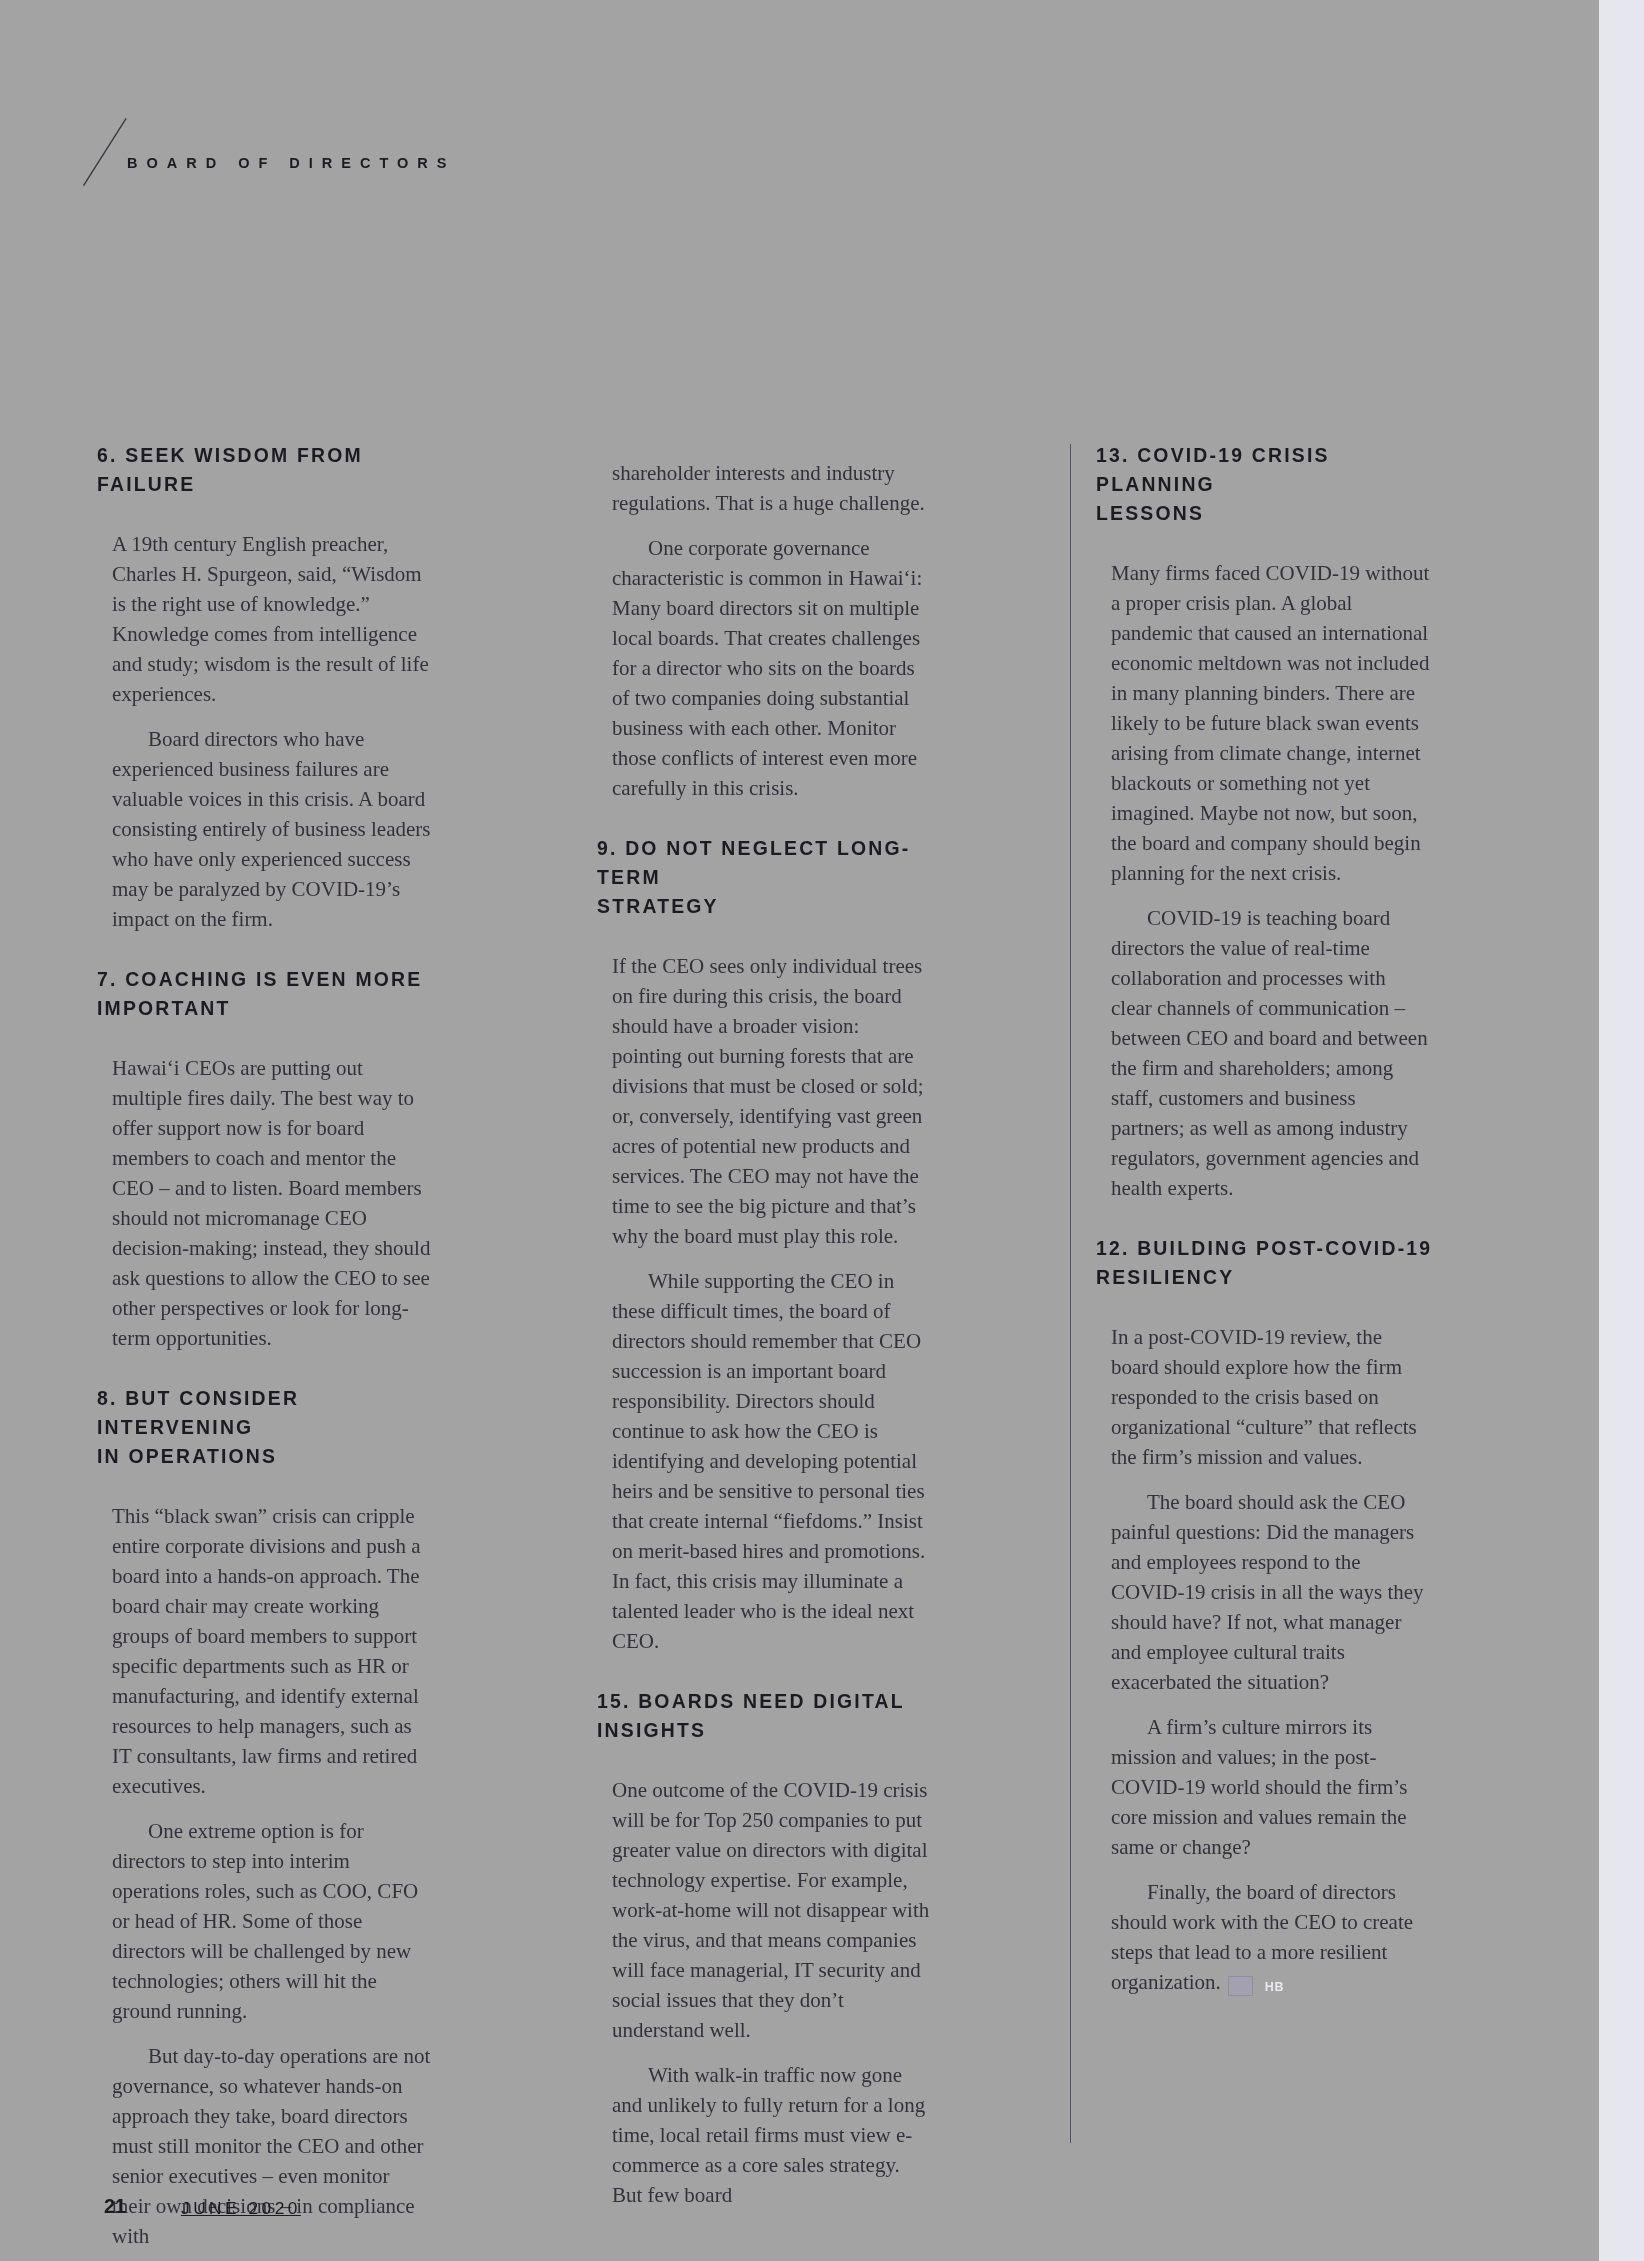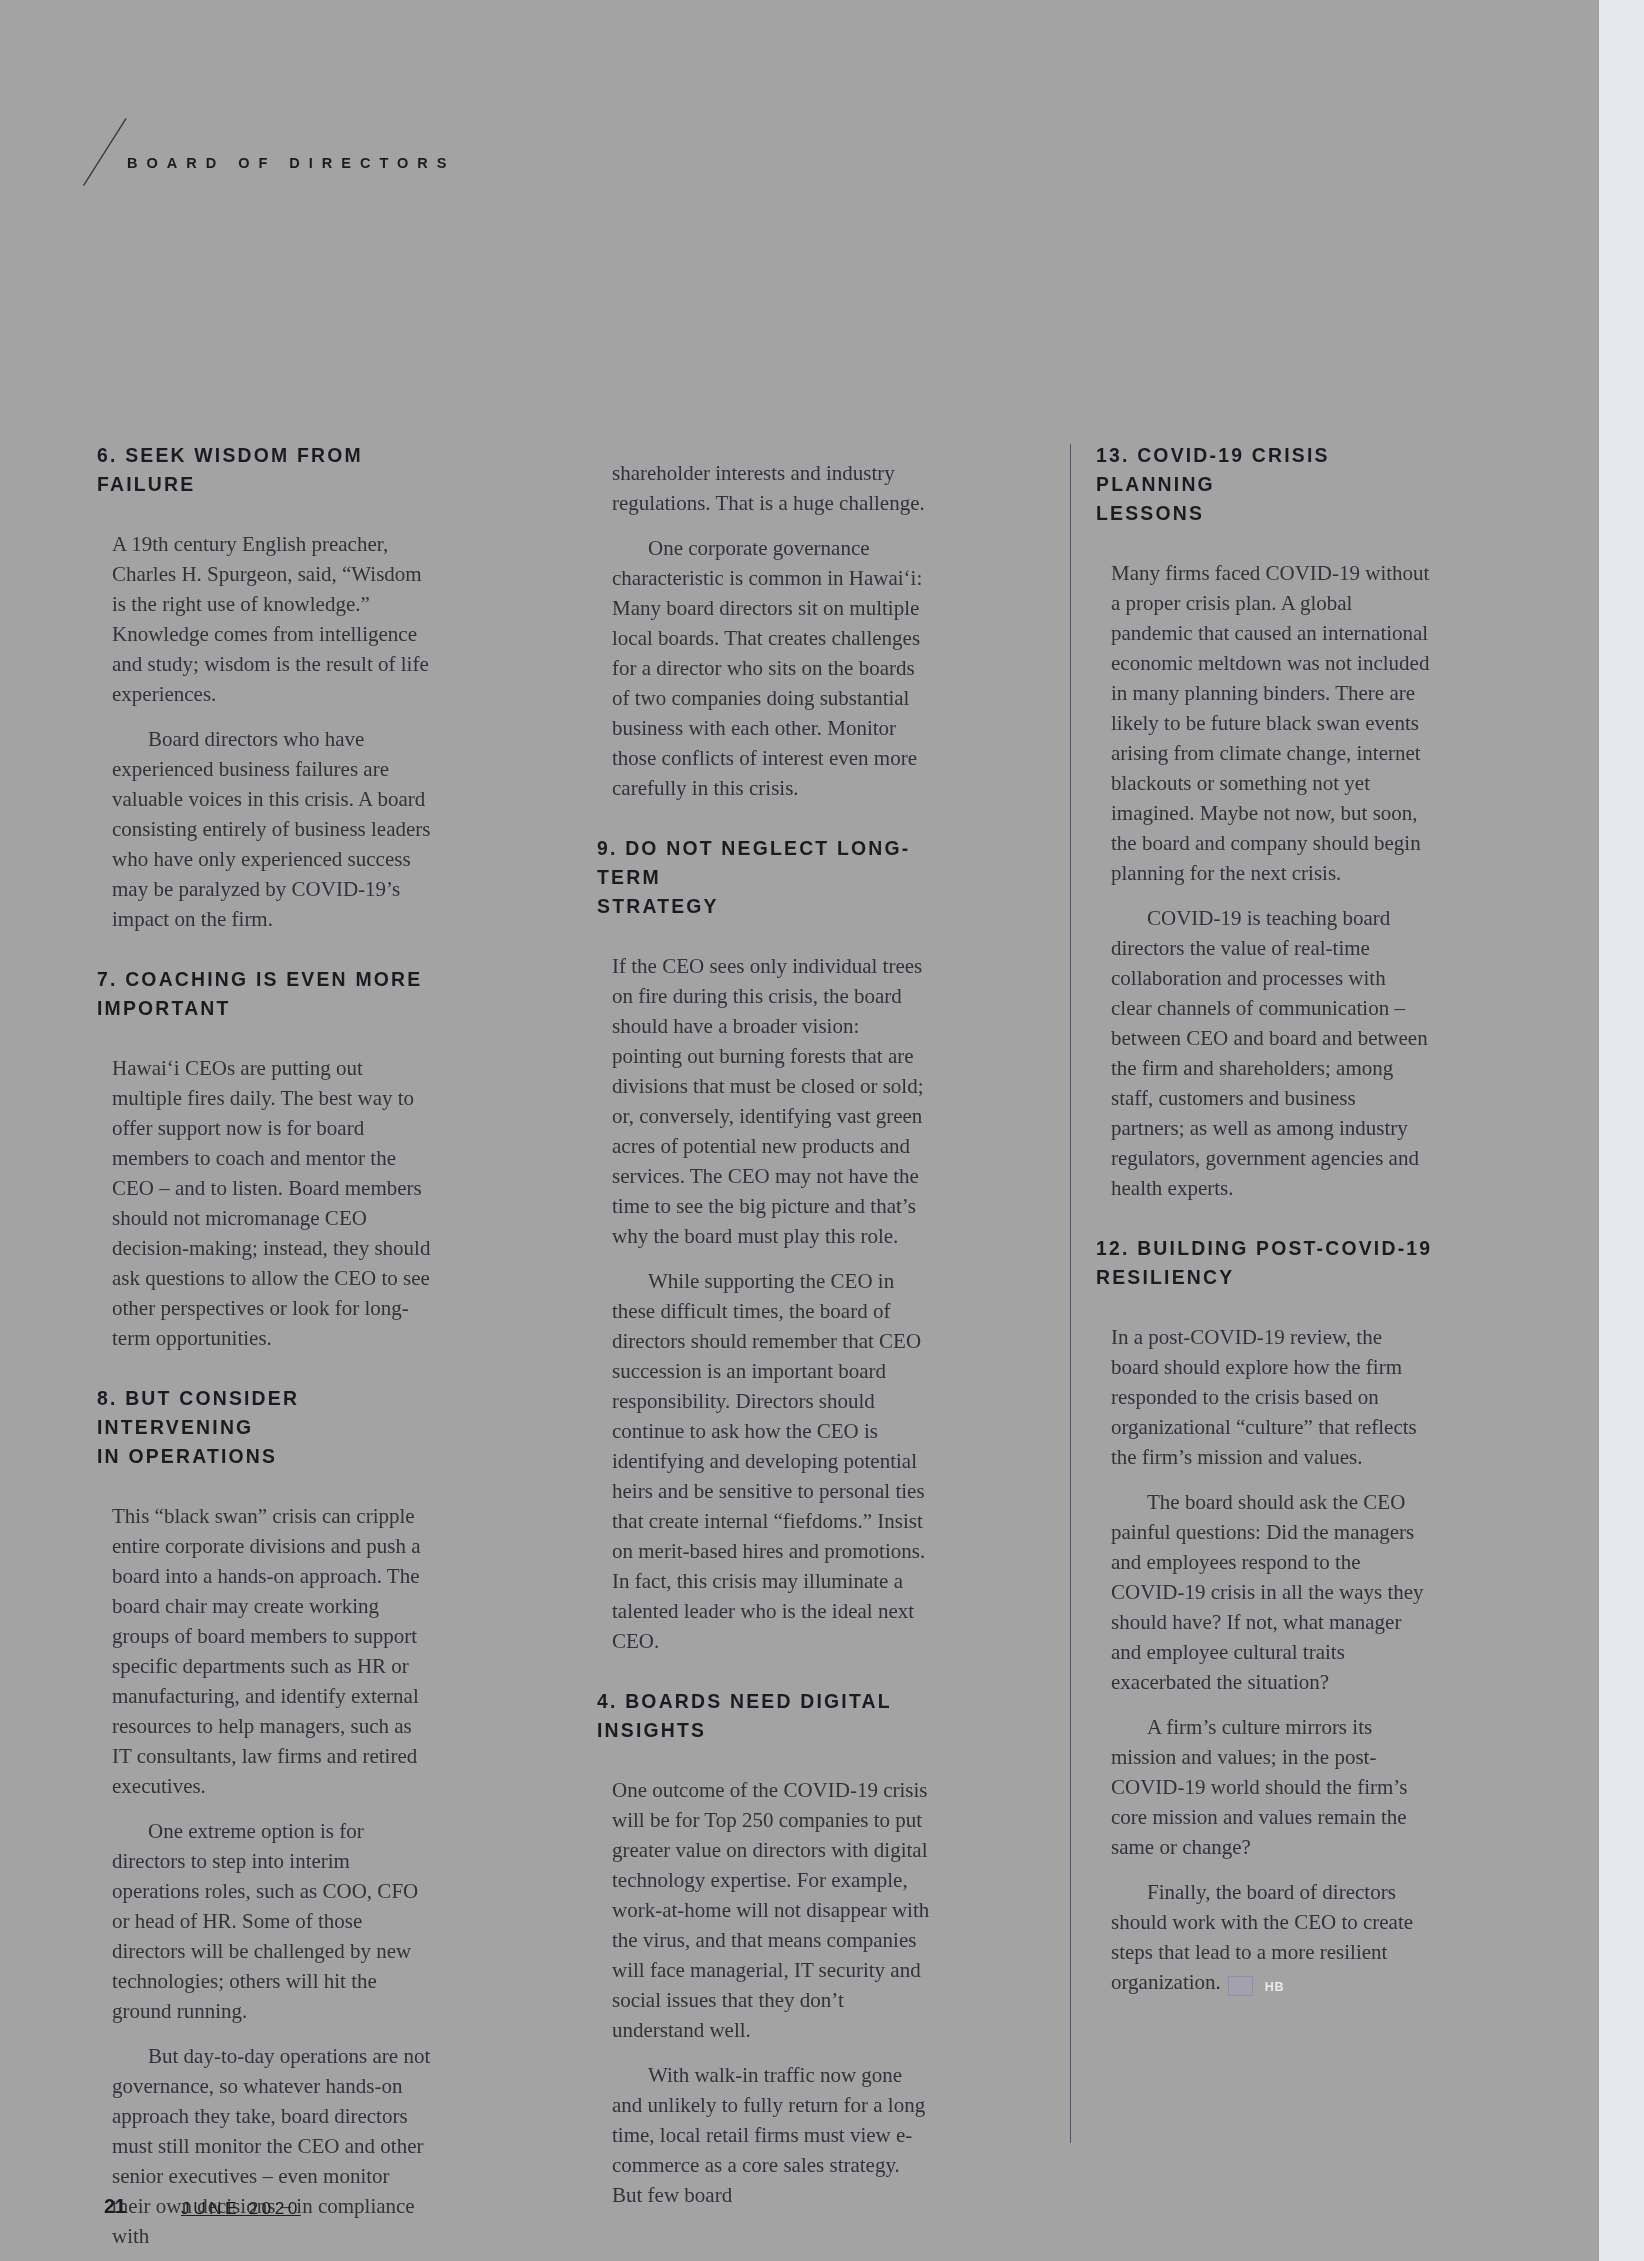--- a/index.html
+++ b/index.html
@@ -96,21 +96,21 @@
       <p class="indent">One extreme option is for directors to step into interim operations roles, such as COO, CFO or head of HR. Some of those directors will be challenged by new technologies; others will hit the ground running.</p>
       <p class="indent">But day-to-day operations are not governance, so whatever hands-on approach they take, board directors must still monitor the CEO and other senior executives – even monitor their own decisions – in compliance with</p>
     </div>
   <div class="col col-2" id="col-1">
       <p>shareholder interests and industry regulations. That is a huge challenge.</p>
       <p class="indent">One corporate governance characteristic is common in Hawai‘i: Many board directors sit on multiple local boards. That creates challenges for a director who sits on the boards of two companies doing substantial business with each other. Monitor those conflicts of interest even more carefully in this crisis.</p>
       <div class="section-heading">9. DO NOT NEGLECT LONG-TERM
 STRATEGY</div>
       <p>If the CEO sees only individual trees on fire during this crisis, the board should have a broader vision: pointing out burning forests that are divisions that must be closed or sold; or, conversely, identifying vast green acres of potential new products and services. The CEO may not have the time to see the big picture and that’s why the board must play this role.</p>
       <p class="indent">While supporting the CEO in these difficult times, the board of directors should remember that CEO succession is an important board responsibility. Directors should continue to ask how the CEO is identifying and developing potential heirs and be sensitive to personal ties that create internal “fiefdoms.” Insist on merit-based hires and promotions. In fact, this crisis may illuminate a talented leader who is the ideal next CEO.</p>
-      <div class="section-heading">4. BOARDS NEED DIGITAL INSIGHTS</div>
+      <div class="section-heading">15. BOARDS NEED DIGITAL INSIGHTS</div>
       <p>One outcome of the COVID-19 crisis will be for Top 250 companies to put greater value on directors with digital technology expertise. For example, work-at-home will not disappear with the virus, and that means companies will face managerial, IT security and social issues that they don’t understand well.</p>
       <p class="indent">With walk-in traffic now gone and unlikely to fully return for a long time, local retail firms must view e-commerce as a core sales strategy. But few board</p>
     </div>
   <div class="col col-3" id="col-2">
       <div class="section-heading">13. COVID-19 CRISIS PLANNING
 LESSONS</div>
       <p>Many firms faced COVID-19 without a proper crisis plan. A global pandemic that caused an international economic meltdown was not included in many planning binders. There are likely to be future black swan events arising from climate change, internet blackouts or something not yet imagined. Maybe not now, but soon, the board and company should begin planning for the next crisis.</p>
       <p class="indent">COVID-19 is teaching board directors the value of real-time collaboration and processes with clear channels of communication – between CEO and board and between the firm and shareholders; among staff, customers and business partners; as well as among industry regulators, government agencies and health experts.</p>
       <div class="section-heading">12. BUILDING POST-COVID-19
 RESILIENCY</div>

